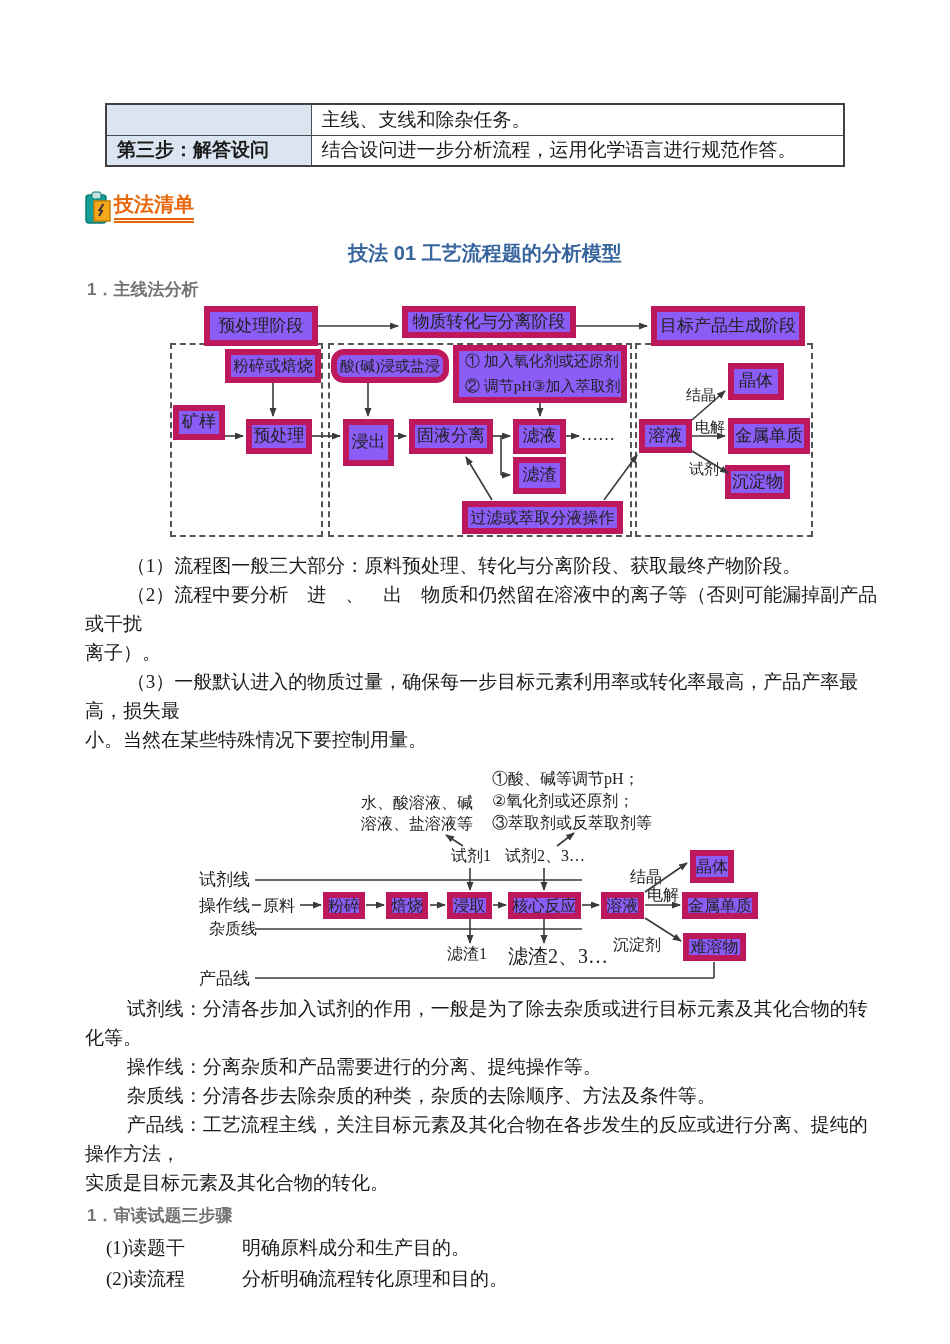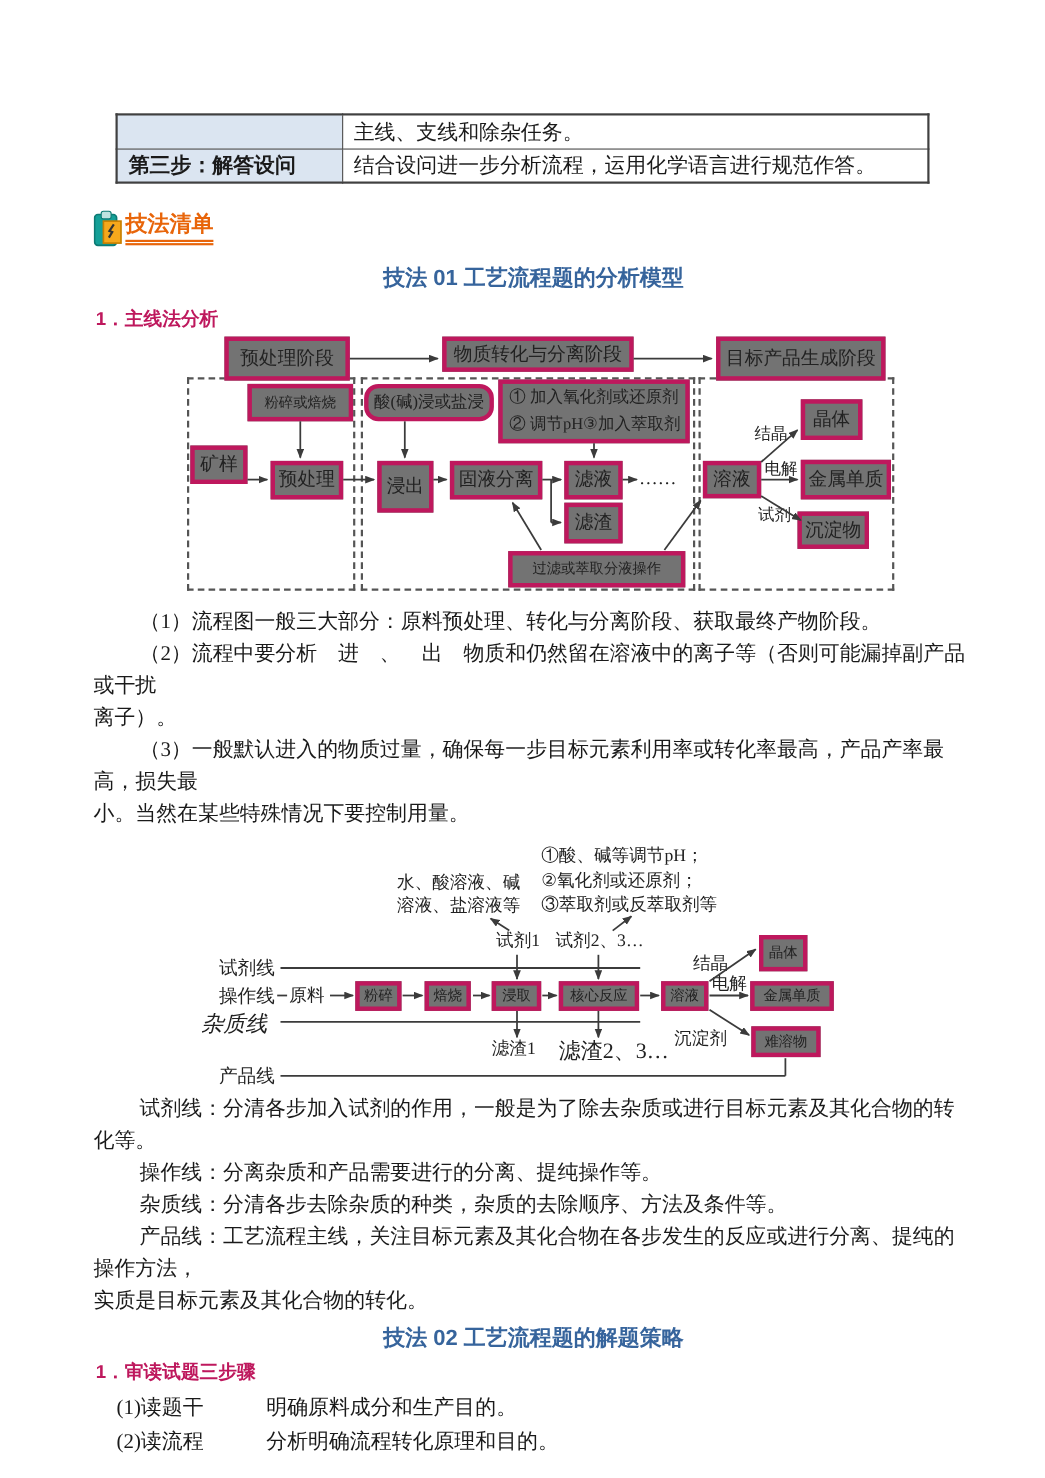--- a/index.html
+++ b/index.html
@@ -28,37 +28,37 @@
     font-size:20px;color:var(--orange);margin-left:2px;line-height:26px;
     border-bottom:2px solid var(--orange);padding-bottom:1px;position:relative;}
   .badge-label::after{content:"";position:absolute;left:0;right:0;bottom:-5px;
     border-bottom:2px solid var(--orange);}
 
   
   .h-center{text-align:center;color:var(--blue);margin:14px 0 0;
     font-family:"Liberation Sans","DejaVu Sans",sans-serif;font-weight:bold;
     font-size:20px;line-height:24px;}
   .h-sub{font-family:"Liberation Sans","DejaVu Sans",sans-serif;font-weight:bold;
-    font-size:17px;line-height:22px;margin:14px 0 0 2px;color:#be185d;}
+    font-size:17px;line-height:22px;margin:14px 0 0 2px;color:#737373;}
 
   
   .para{font-size:19px;line-height:29px;margin:0;white-space:pre-line;text-indent:2.2em;}
   .para-group{margin-top:8px;}
   .lines4{margin-top:-12px;}
   .item{font-size:19px;line-height:29px;margin:2px 0 0;white-space:pre-line;text-indent:1.1em;}
   .items{margin-top:6px;}
 
   
   .diagram{position:relative;font-family:"Liberation Serif","DejaVu Serif",serif;color:#222;}
   #diagram1{width:780px;height:242px;margin-top:0;}
   #diagram2{width:715px;height:250px;margin-top:2px;}
-  .dbox{position:absolute;border:4px solid #be185d;background:#737373;
+  .dbox{position:absolute;border:6px solid #be185d;background:#8b5cf6;
     display:flex;align-items:center;justify-content:center;
     font-size:17px;white-space:nowrap;line-height:1.1;}
-  .dbox.small{font-size:13px;}
+  .dbox.small{font-size:16px;}
   .dashed{position:absolute;border:2px dashed #555;background:transparent;}
   .dlabel{position:absolute;font-size:15px;white-space:nowrap;line-height:1.15;}
   .note{position:absolute;font-size:16px;white-space:pre-line;line-height:21px;}
   svg.connectors{position:absolute;left:0;top:0;width:100%;height:100%;overflow:visible;}
   svg.connectors line{stroke:var(--dline);stroke-width:1.6;}
 </style>
 </head>
 <body>
 
 <div class="doc">
@@ -164,21 +164,21 @@
 溶液、盐溶液等</div>
     <div class="note" style="left:407px;top:12px;width:185px;line-height:22px;">①酸、碱等调节pH；
 ②氧化剂或还原剂；
 ③萃取剂或反萃取剂等</div>
 
     <div class="dlabel" style="left:366px;top:91px;font-size:16px;">试剂1</div>
     <div class="dlabel" style="left:420px;top:91px;font-size:16px;">试剂2、3…</div>
 
     <div class="dlabel" style="left:114px;top:114px;font-size:17px;">试剂线</div>
     <div class="dlabel" style="left:114px;top:140px;font-size:17px;">操作线</div>
-    <div class="dlabel" style="left:98px;top:164px;font-size:20px;font-style:italic;">杂质线</div>
+    <div class="dlabel" style="left:124px;top:164px;font-size:16px;">杂质线</div>
     <div class="dlabel" style="left:114px;top:213px;font-size:17px;">产品线</div>
 
     <div class="dlabel" style="left:178px;top:141px;font-size:16px;">原料</div>
     <div class="dbox small" style="left:238px;top:136px;width:42px;height:27px;">粉碎</div>
     <div class="dbox small" style="left:301px;top:136px;width:42px;height:27px;">焙烧</div>
     <div class="dbox small" style="left:362px;top:136px;width:45px;height:27px;">浸取</div>
     <div class="dbox small" style="left:423px;top:136px;width:73px;height:27px;">核心反应</div>
     <div class="dbox small" style="left:516px;top:136px;width:43px;height:27px;">溶液</div>
     <div class="dbox small" style="left:597px;top:136px;width:76px;height:27px;">金属单质</div>
     <div class="dbox small" style="left:605px;top:94px;width:44px;height:33px;">晶体</div>
@@ -220,20 +220,19 @@
   </div>
 
   <div class="lines4">
     <p class="para">试剂线：分清各步加入试剂的作用，一般是为了除去杂质或进行目标元素及其化合物的转化等。</p>
     <p class="para">操作线：分离杂质和产品需要进行的分离、提纯操作等。</p>
     <p class="para">杂质线：分清各步去除杂质的种类，杂质的去除顺序、方法及条件等。</p>
     <p class="para">产品线：工艺流程主线，关注目标元素及其化合物在各步发生的反应或进行分离、提纯的操作方法，
 实质是目标元素及其化合物的转化。</p>
   </div>
 
-  <div class="h-center" style="margin-top:8px;">技法 02 工艺流程题的解题策略</div>
   <div class="h-sub" style="margin-top:8px;">1．审读试题三步骤</div>
   <div class="items">
     <p class="item">(1)读题干　　　明确原料成分和生产目的。</p>
     <p class="item">(2)读流程　　　分析明确流程转化原理和目的。</p>
   </div>
 
 </div>
 
 </body></html>

